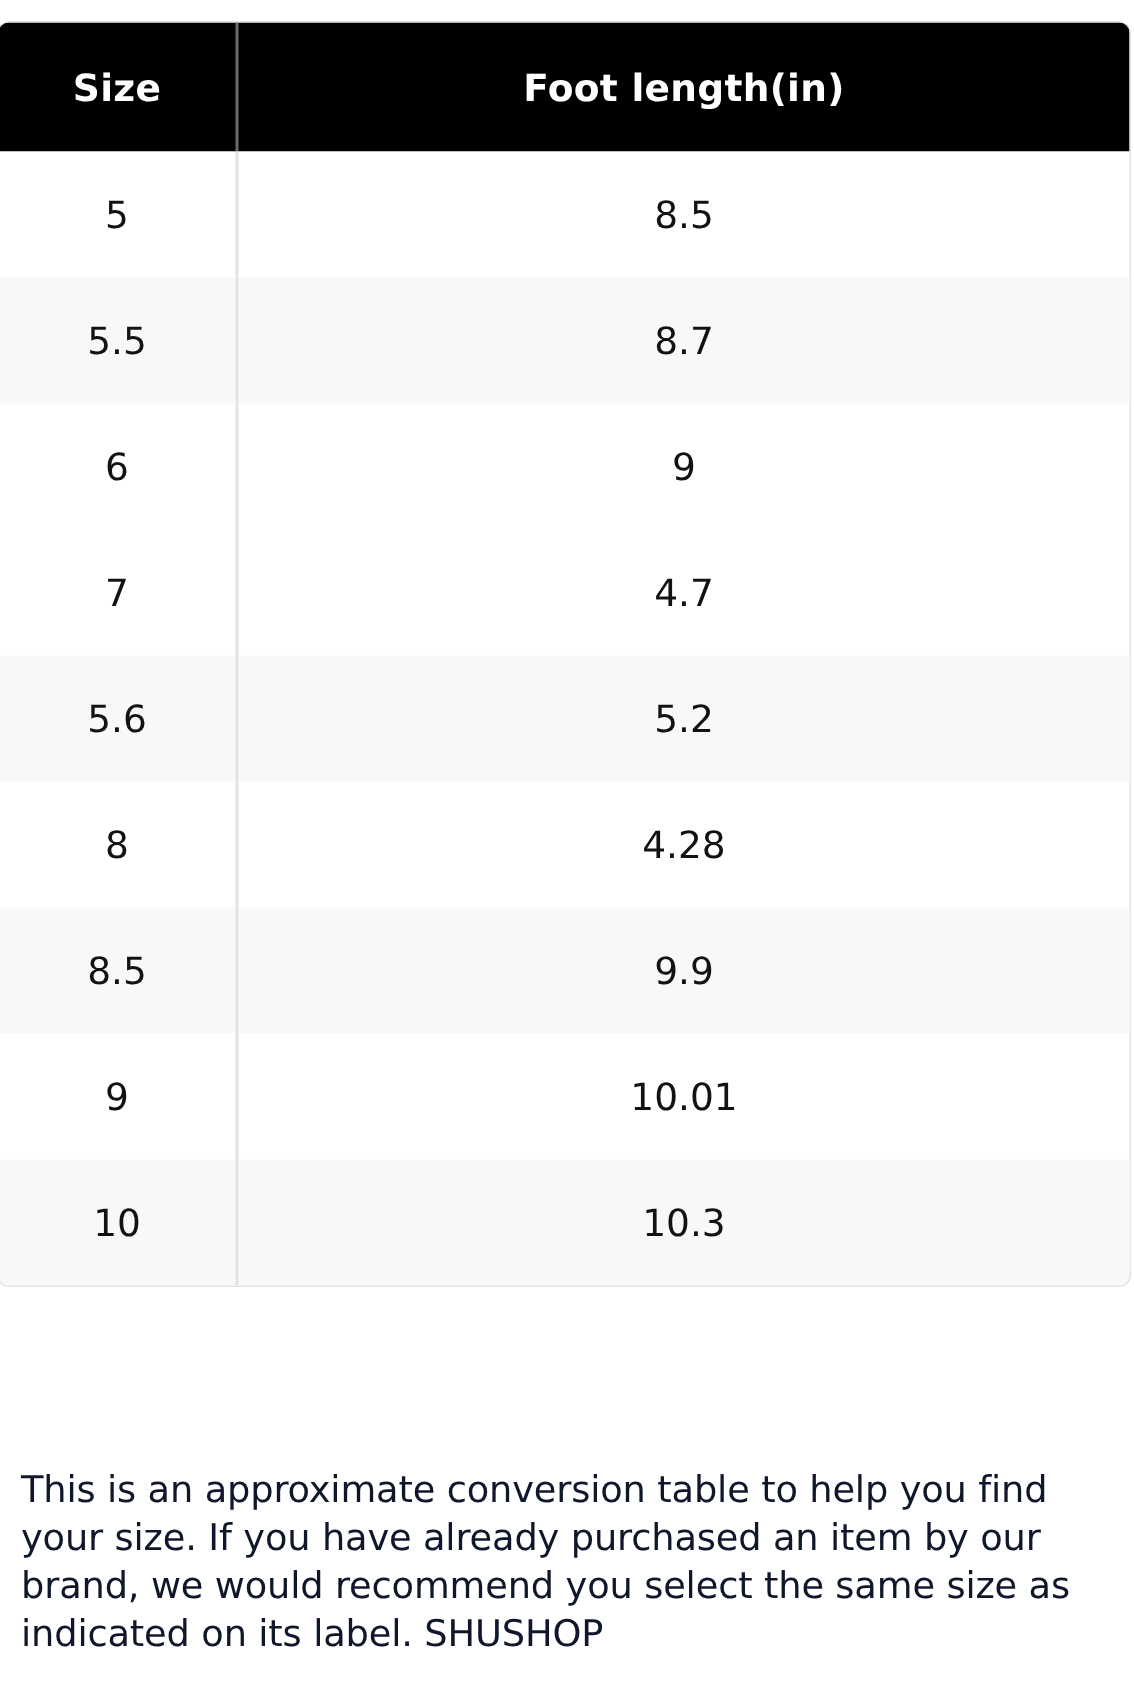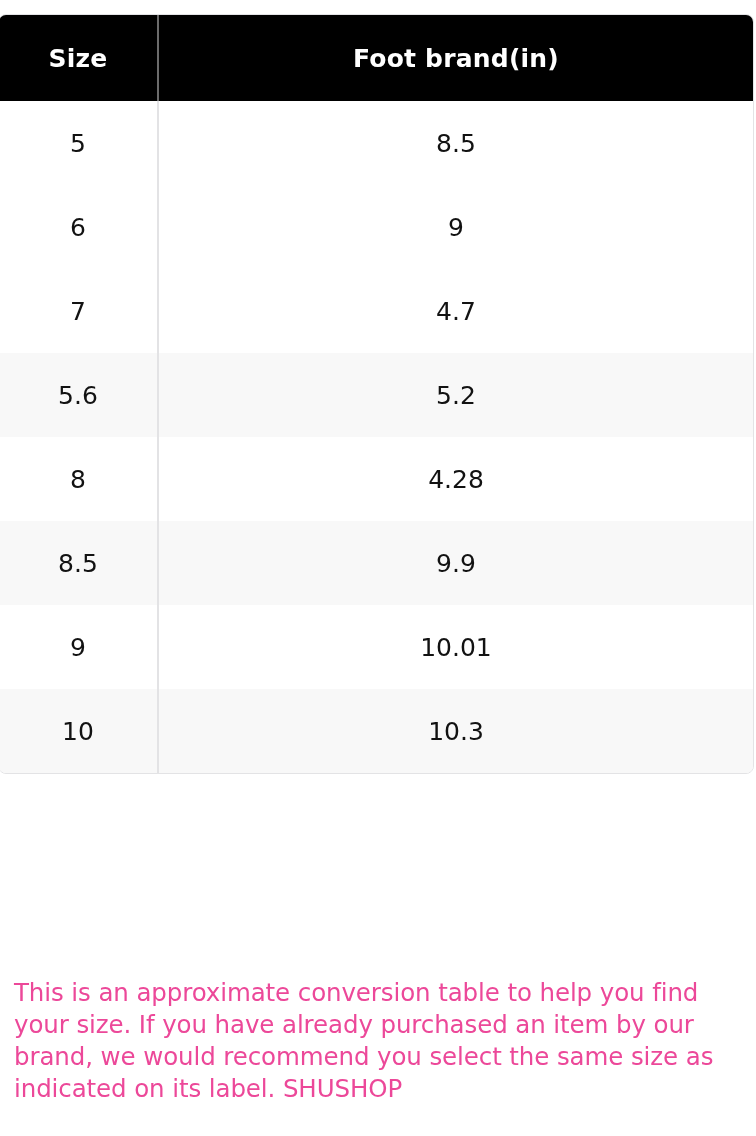--- a/index.html
+++ b/index.html
@@ -77,47 +77,51 @@
   tbody tr.row-even td { background: #f8f8f8; }
 
   
   .note {
     position: absolute;
     left: 14px;
     top: 952px;
     width: 712px;
     font-size: 24.5px;
     line-height: 32px;
-    color: #ec4899;
+    color: #0f172a;
     font-family: "DejaVu Sans", "Liberation Sans", sans-serif;
     white-space: pre-wrap;
     letter-spacing: -0.1px;
   }
 </style>
 </head>
 <body>
 
 <div class="page">
 
   <div class="table-wrap">
     <table class="size-table">
       <colgroup>
         <col class="col-size">
         <col class="col-foot">
       </colgroup>
       <thead>
         <tr>
           <th class="th-size">Size</th>
-          <th class="th-foot">Foot brand(in)</th>
+          <th class="th-foot">Foot length(in)</th>
         </tr>
       </thead>
       <tbody>
         <tr class="row-odd">
           <td class="cell-size">5</td>
           <td class="cell-foot">8.5</td>
+        </tr>
+        <tr class="row-even">
+          <td class="cell-size">5.5</td>
+          <td class="cell-foot">8.7</td>
         </tr>
         <tr class="row-odd">
           <td class="cell-size">6</td>
           <td class="cell-foot">9</td>
         </tr>
         <tr class="row-odd">
           <td class="cell-size">7</td>
           <td class="cell-foot">4.7</td>
         </tr>
         <tr class="row-even">

